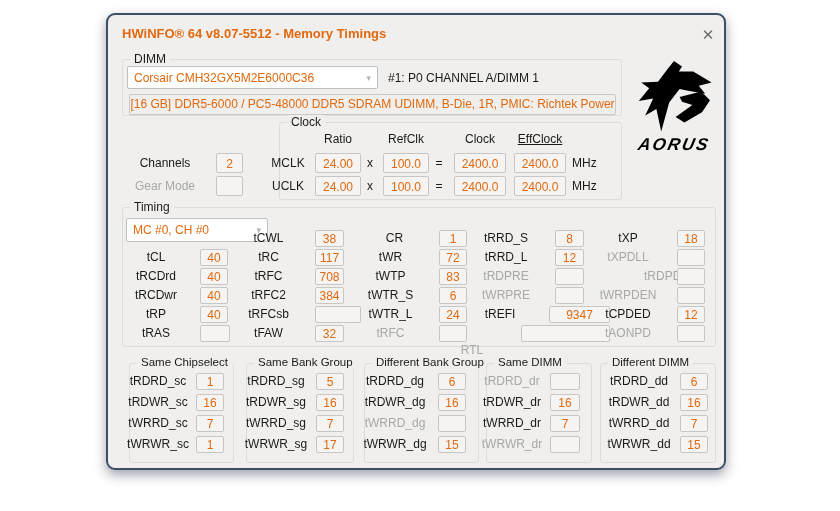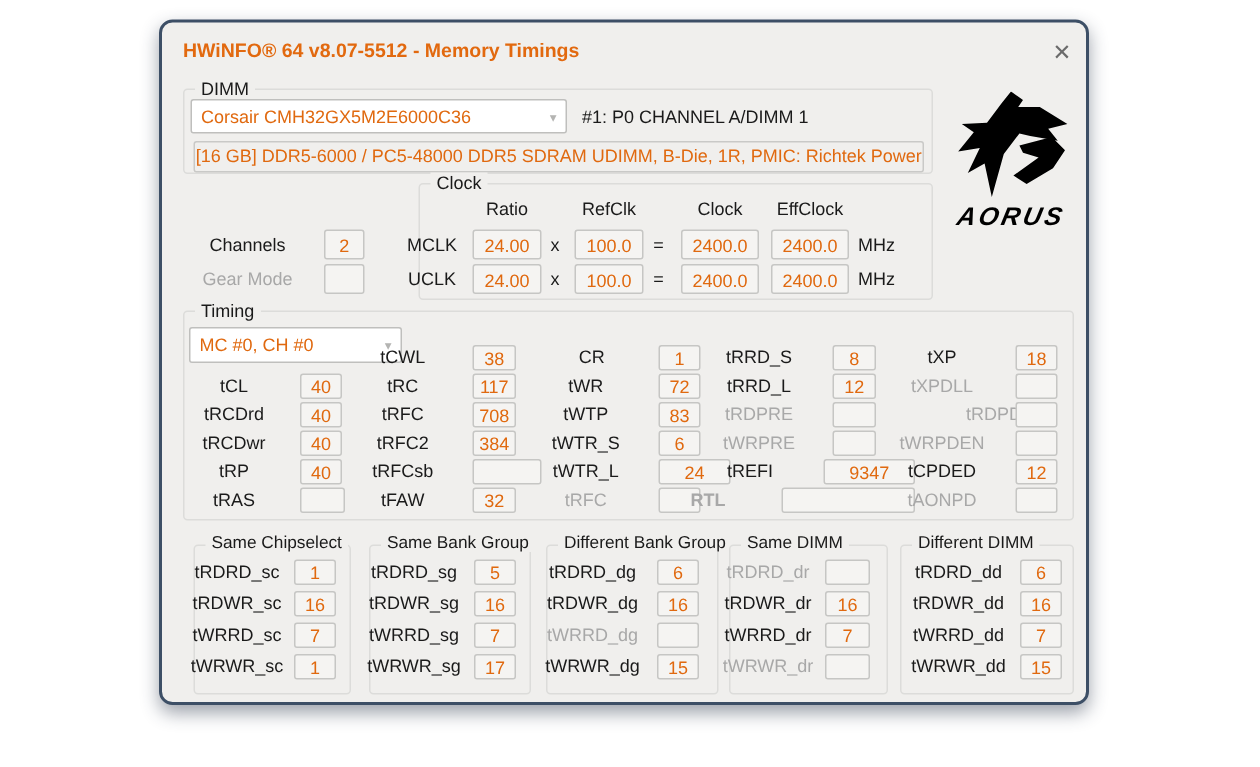--- a/index.html
+++ b/index.html
@@ -58,21 +58,21 @@
     <div class="field tall" style="left:108px;top:138px;width:27px;">2</div>
     <div class="lab dis" style="left:20px;top:163px;width:74px;">Gear Mode</div>
     <div class="field tall" style="left:108px;top:161px;width:27px;"></div>
 
     <div class="groupbox" style="left:171px;top:107px;width:343px;height:78px;">
       <span class="legend">Clock</span>
     </div>
     <div class="hdr" style="left:207px;top:117px;width:46px;">Ratio</div>
     <div class="hdr" style="left:275px;top:117px;width:46px;">RefClk</div>
     <div class="hdr" style="left:346px;top:117px;width:52px;">Clock</div>
-    <div class="hdr" style="left:406px;top:117px;width:52px;">EffClock</div>
+    <div class="hdr" style="left:406px;top:117px;width:52px;text-decoration:underline;">EffClock</div>
 
     <div class="lab" style="left:158px;top:140px;width:44px;">MCLK</div>
     <div class="field tall" style="left:207px;top:138px;width:46px;">24.00</div>
     <div class="sign" style="left:254px;top:141px;width:16px;">x</div>
     <div class="field tall" style="left:275px;top:138px;width:46px;">100.0</div>
     <div class="sign" style="left:323px;top:141px;width:16px;">=</div>
     <div class="field tall" style="left:346px;top:138px;width:52px;">2400.0</div>
     <div class="field tall" style="left:406px;top:138px;width:52px;">2400.0</div>
     <div class="plain" style="left:464px;top:141px;">MHz</div>
 
@@ -119,35 +119,35 @@
 
     <div class="lab" style="left:244px;top:215px;width:85px;">CR</div>
     <div class="field" style="left:331px;top:215px;width:28px;">1</div>
     <div class="lab" style="left:240px;top:234px;width:85px;">tWR</div>
     <div class="field" style="left:331px;top:234px;width:28px;">72</div>
     <div class="lab" style="left:240px;top:253px;width:85px;">tWTP</div>
     <div class="field" style="left:331px;top:253px;width:28px;">83</div>
     <div class="lab" style="left:240px;top:272px;width:85px;">tWTR_S</div>
     <div class="field" style="left:331px;top:272px;width:28px;">6</div>
     <div class="lab" style="left:240px;top:291px;width:85px;">tWTR_L</div>
-    <div class="field" style="left:331px;top:291px;width:48px;">24</div>
+    <div class="field" style="left:331px;top:291px;width:28px;">24</div>
     <div class="lab dis" style="left:240px;top:310px;width:85px;">tRFC</div>
     <div class="field" style="left:331px;top:310px;width:28px;"></div>
 
     <div class="lab" style="left:355px;top:215px;width:86px;">tRRD_S</div>
     <div class="field" style="left:447px;top:215px;width:29px;">8</div>
     <div class="lab" style="left:355px;top:234px;width:86px;">tRRD_L</div>
     <div class="field" style="left:447px;top:234px;width:29px;">12</div>
     <div class="lab dis" style="left:355px;top:253px;width:86px;">tRDPRE</div>
     <div class="field" style="left:447px;top:253px;width:29px;"></div>
     <div class="lab dis" style="left:355px;top:272px;width:86px;">tWRPRE</div>
     <div class="field" style="left:447px;top:272px;width:29px;"></div>
     <div class="lab" style="left:349px;top:291px;width:86px;">tREFI</div>
     <div class="field" style="left:441px;top:291px;width:61px;">9347</div>
-    <div class="lab dis" style="left:321px;top:310px;width:86px;font-weight:bold;">RTL</div>
+    <div class="lab dis" style="left:321px;top:327px;width:86px;">RTL</div>
     <div class="field" style="left:413px;top:310px;width:89px;"></div>
 
     <div class="lab" style="left:477px;top:215px;width:86px;">tXP</div>
     <div class="field" style="left:569px;top:215px;width:28px;">18</div>
     <div class="lab dis" style="left:477px;top:234px;width:86px;">tXPDLL</div>
     <div class="field" style="left:569px;top:234px;width:28px;"></div>
     <div class="lab dis" style="left:477px;top:253px;width:86px;padding-left:43px;">tRDPDEN</div>
     <div class="field" style="left:569px;top:253px;width:28px;"></div>
     <div class="lab dis" style="left:477px;top:272px;width:86px;">tWRPDEN</div>
     <div class="field" style="left:569px;top:272px;width:28px;"></div>

